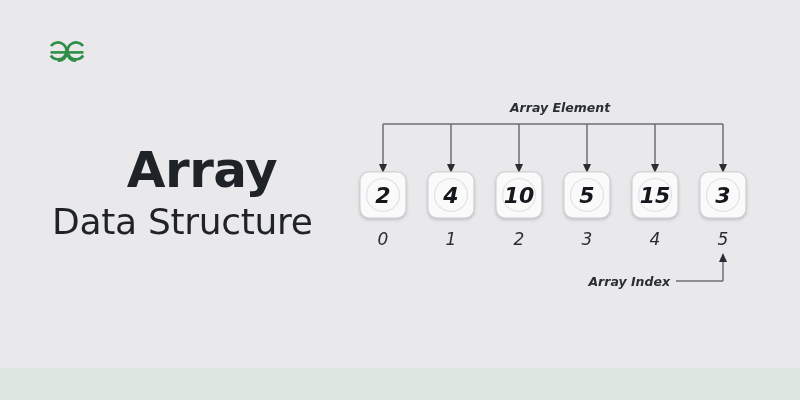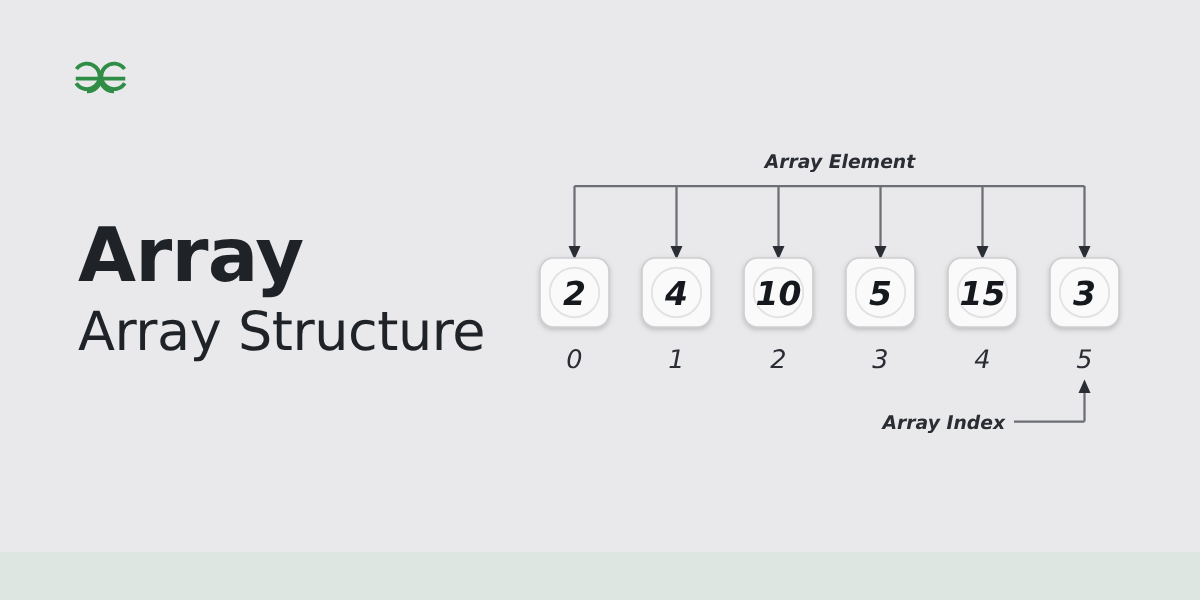--- a/index.html
+++ b/index.html
@@ -47,20 +47,21 @@
     width: 300px;
   }
   #page-title {
     font-family: "DejaVu Sans", sans-serif;
     font-size: 50px;
     font-weight: bold;
     color: #1f2328;
     line-height: 1.0;
     letter-spacing: -0.5px;
     margin: 0;
+    text-align: center;
   }
   #page-subtitle {
     font-family: "DejaVu Sans", sans-serif;
     font-size: 36px;
     font-weight: 400;
     color: #1f2328;
     line-height: 1.05;
     letter-spacing: -0.3px;
     margin: 8px 0 0 0;
   }
@@ -111,21 +112,21 @@
         <path d="M5.5 16.4 L22.5 16.4"></path>
         <path d="M21.5 16.4 L38.5 16.4"></path>
         <path d="M13 24.8 a8.6 8.6 0 0 0 9 -8.4"></path>
         <path d="M31 24.8 a8.6 8.6 0 0 1 -9 -8.4"></path>
       </g>
     </svg>
   </div>
 
   <div id="title-block">
     <div id="page-title">Array</div>
-    <div id="page-subtitle">Array Structure</div>
+    <div id="page-subtitle">Data Structure</div>
   </div>
 
   <div id="diagram">
     <svg id="diagram-svg" width="440" height="210" viewBox="0 0 440 210" xmlns="http://www.w3.org/2000/svg">
 
       <defs>
         <filter id="cellShadow" x="-30%" y="-30%" width="160%" height="180%">
           <feDropShadow dx="0" dy="1.4" stdDeviation="1.6" flood-color="#9a9aa0" flood-opacity="0.55"></feDropShadow>
         </filter>
       </defs>

